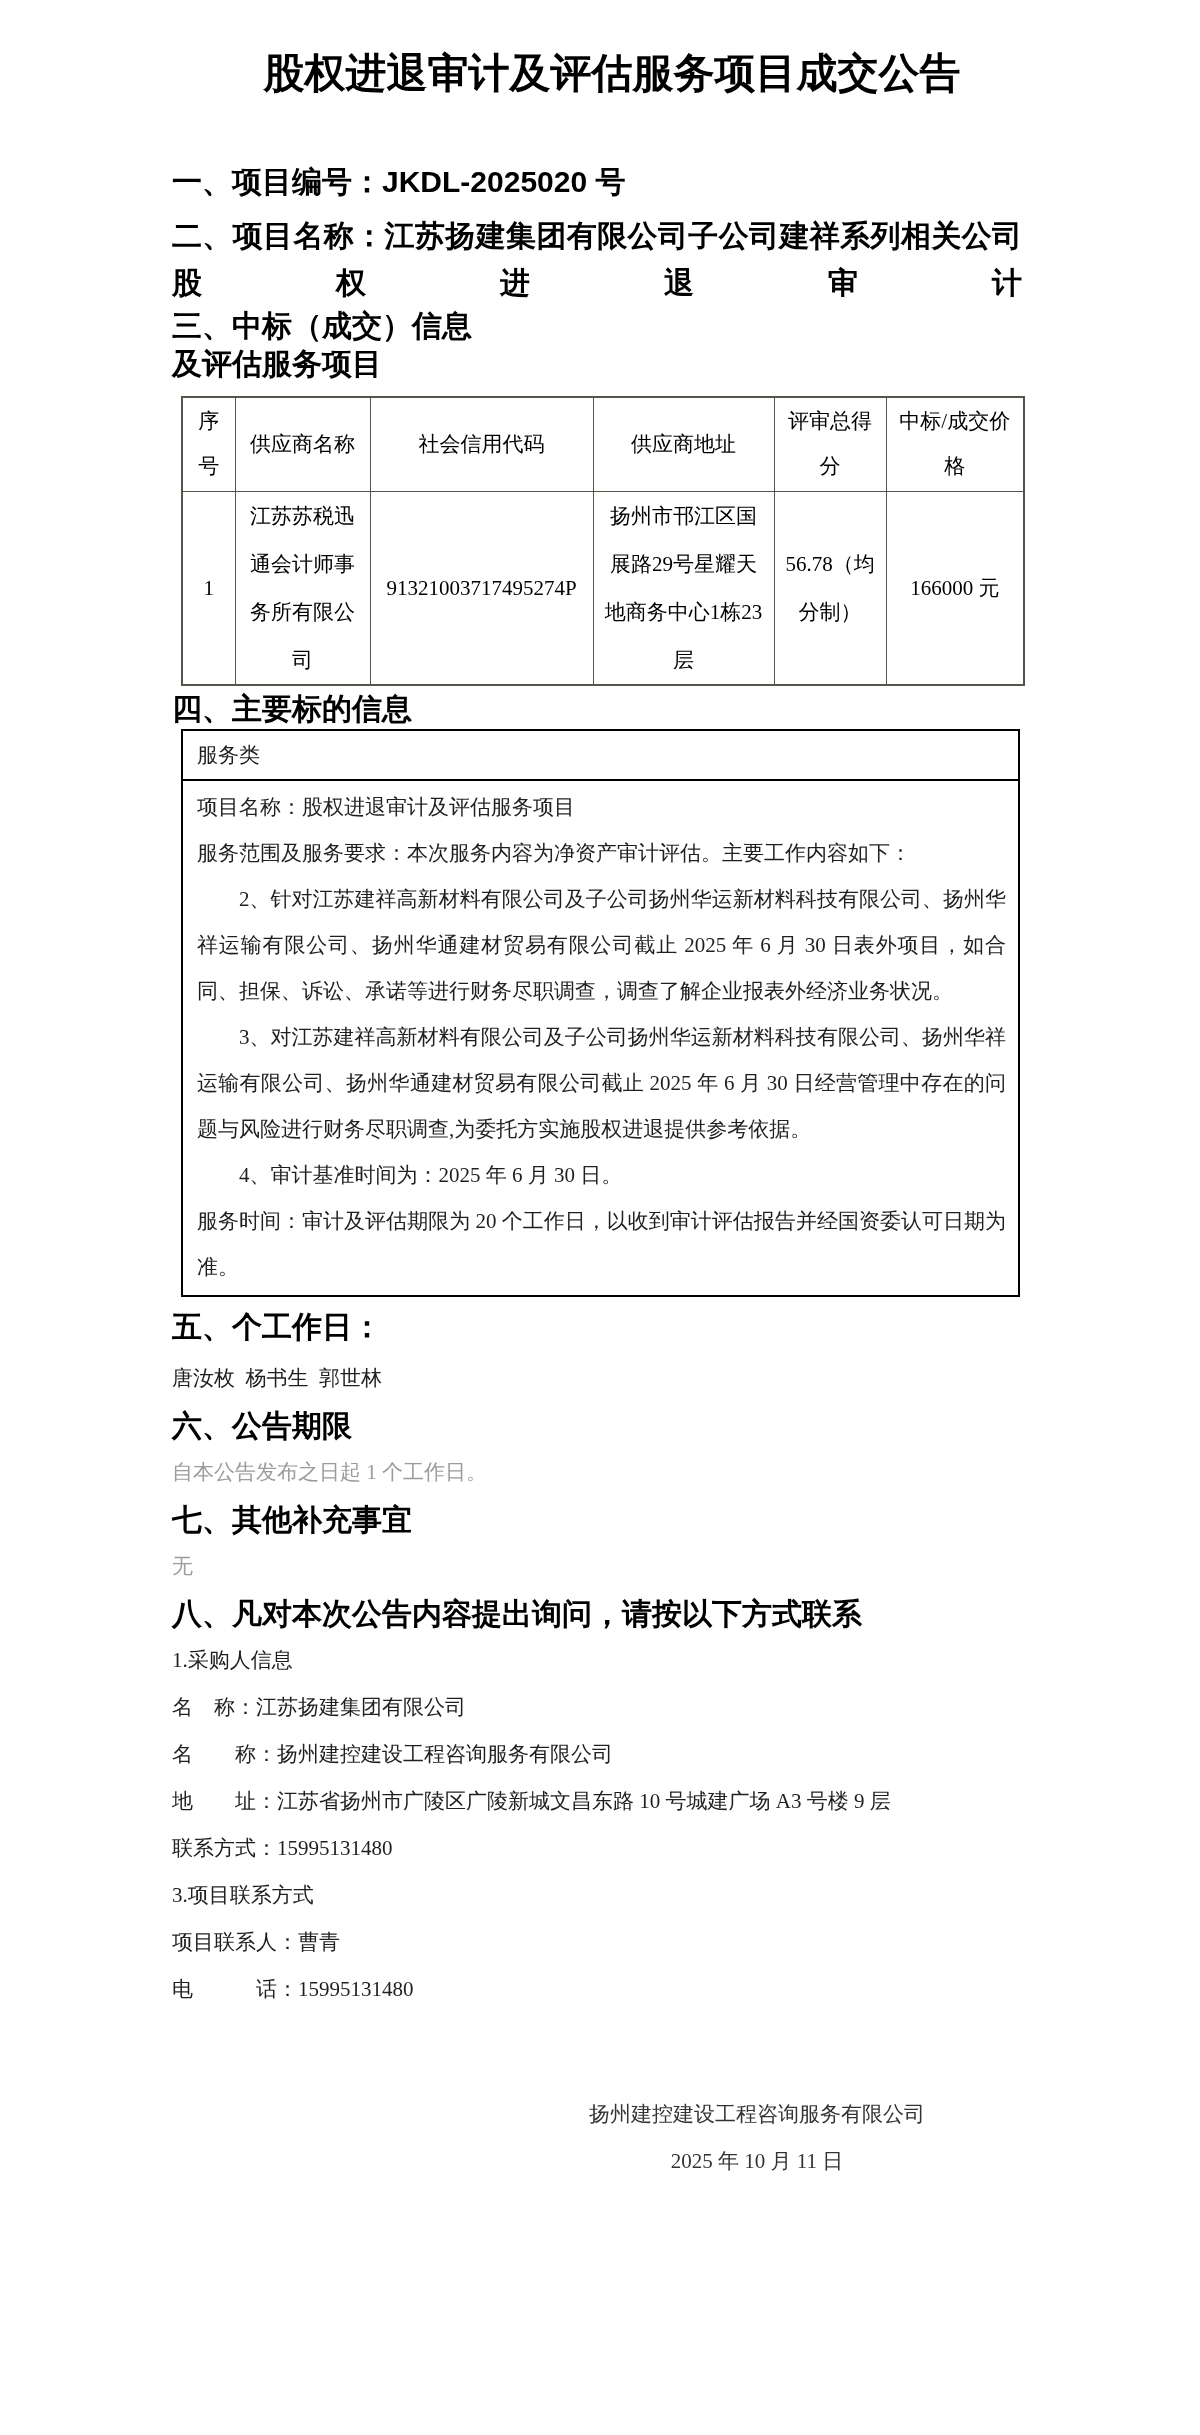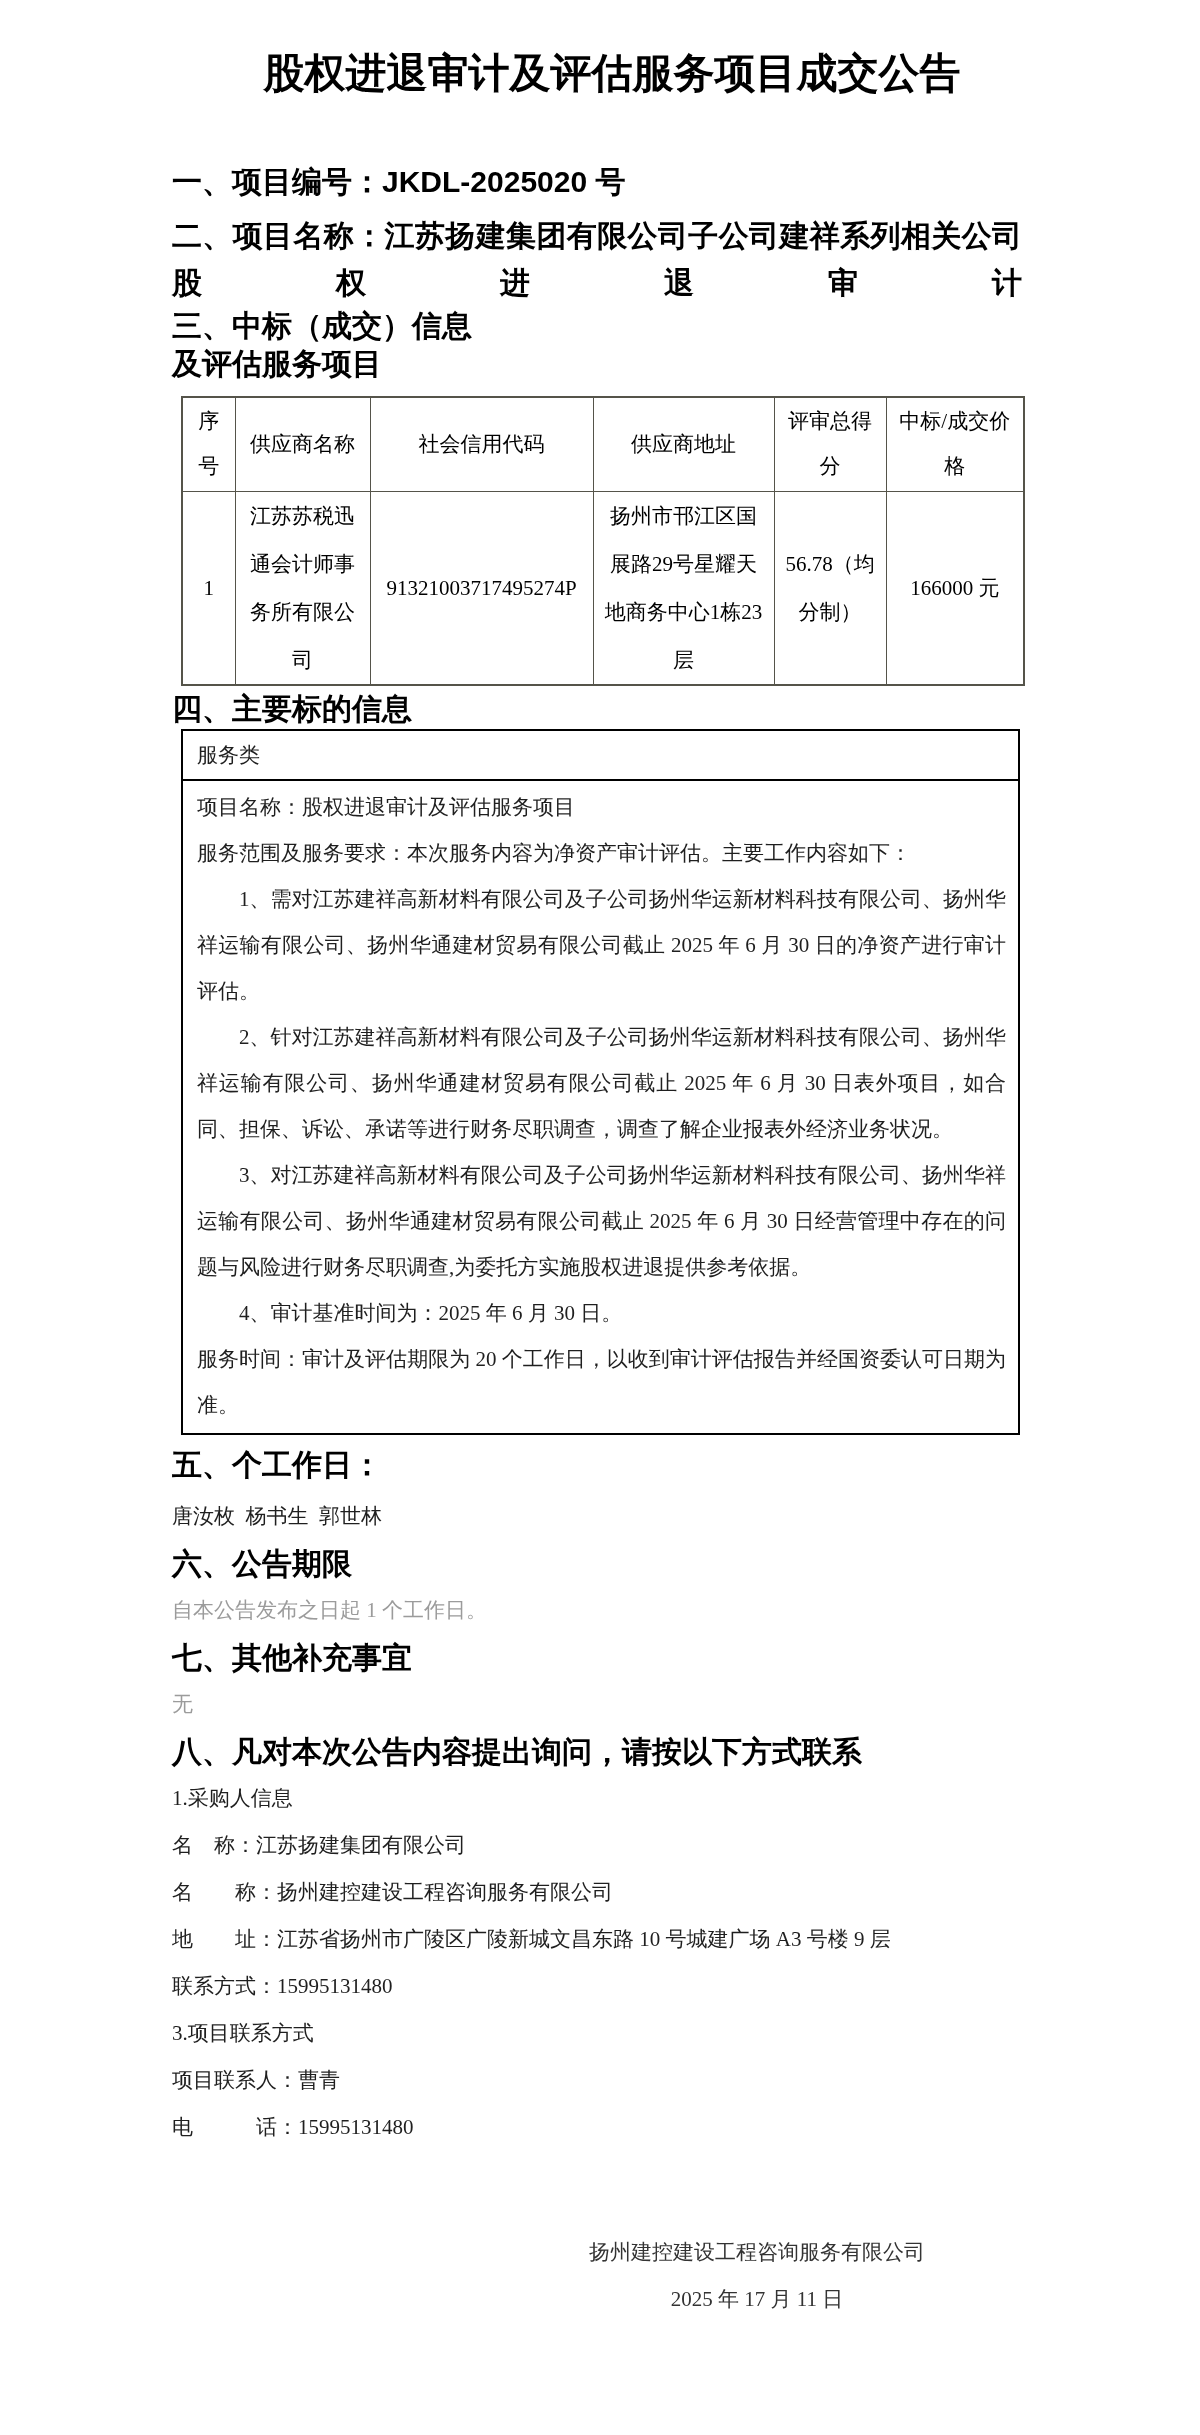--- a/index.html
+++ b/index.html
@@ -122,21 +122,20 @@
   </tbody>
     </table>
 
   <div class="h-item h4row">四、主要标的信息</div>
 
   <div class="subject-box">
     <div class="subject-cat">服务类</div>
     <div class="subject-body">
       <p>项目名称：股权进退审计及评估服务项目</p>
       <p>服务范围及服务要求：本次服务内容为净资产审计评估。主要工作内容如下：</p>
-      <p class="indent">1、需对江苏建祥高新材料有限公司及子公司扬州华运新材料科技有限公司、扬州华祥运输有限公司、扬州华通建材贸易有限公司截止 2025 年 6 月 30 日的净资产进行审计评估。</p>
       <p class="indent">2、针对江苏建祥高新材料有限公司及子公司扬州华运新材料科技有限公司、扬州华祥运输有限公司、扬州华通建材贸易有限公司截止 2025 年 6 月 30 日表外项目，如合同、担保、诉讼、承诺等进行财务尽职调查，调查了解企业报表外经济业务状况。</p>
       <p class="indent">3、对江苏建祥高新材料有限公司及子公司扬州华运新材料科技有限公司、扬州华祥运输有限公司、扬州华通建材贸易有限公司截止 2025 年 6 月 30 日经营管理中存在的问题与风险进行财务尽职调查,为委托方实施股权进退提供参考依据。</p>
       <p class="indent">4、审计基准时间为：2025 年 6 月 30 日。</p>
       <p>服务时间：审计及评估期限为 20 个工作日，以收到审计评估报告并经国资委认可日期为准。</p>
     </div>
   </div>
 
   <div class="h-item h5row">五、个工作日：</div>
   <div class="row first pre">唐汝枚  杨书生  郭世林</div>
 
@@ -152,16 +151,16 @@
   <div class="row pre">名　称：江苏扬建集团有限公司</div>
   <div class="row pre">名　　称：扬州建控建设工程咨询服务有限公司</div>
   <div class="row pre">地　　址：江苏省扬州市广陵区广陵新城文昌东路 10 号城建广场 A3 号楼 9 层</div>
   <div class="row">联系方式：15995131480</div>
   <div class="row">3.项目联系方式</div>
   <div class="row">项目联系人：曹青</div>
   <div class="row pre">电　　　话：15995131480</div>
 
   <div class="footer">
     <div>扬州建控建设工程咨询服务有限公司</div>
-    <div>2025 年 17 月 11 日</div>
+    <div>2025 年 10 月 11 日</div>
   </div>
 
 </div>
 
 </body></html>

